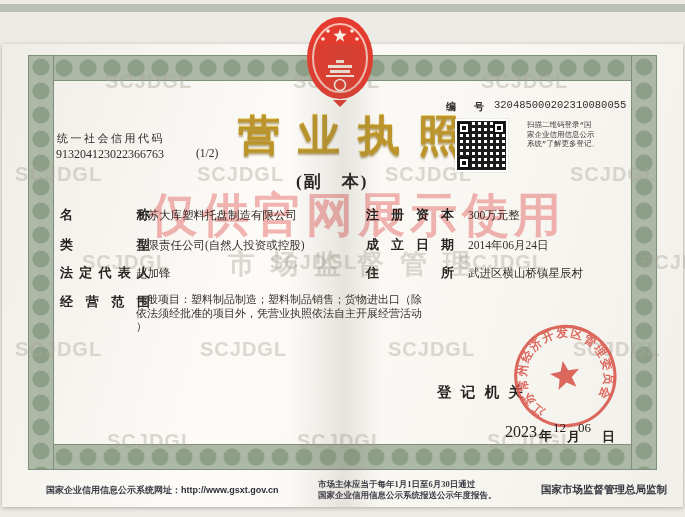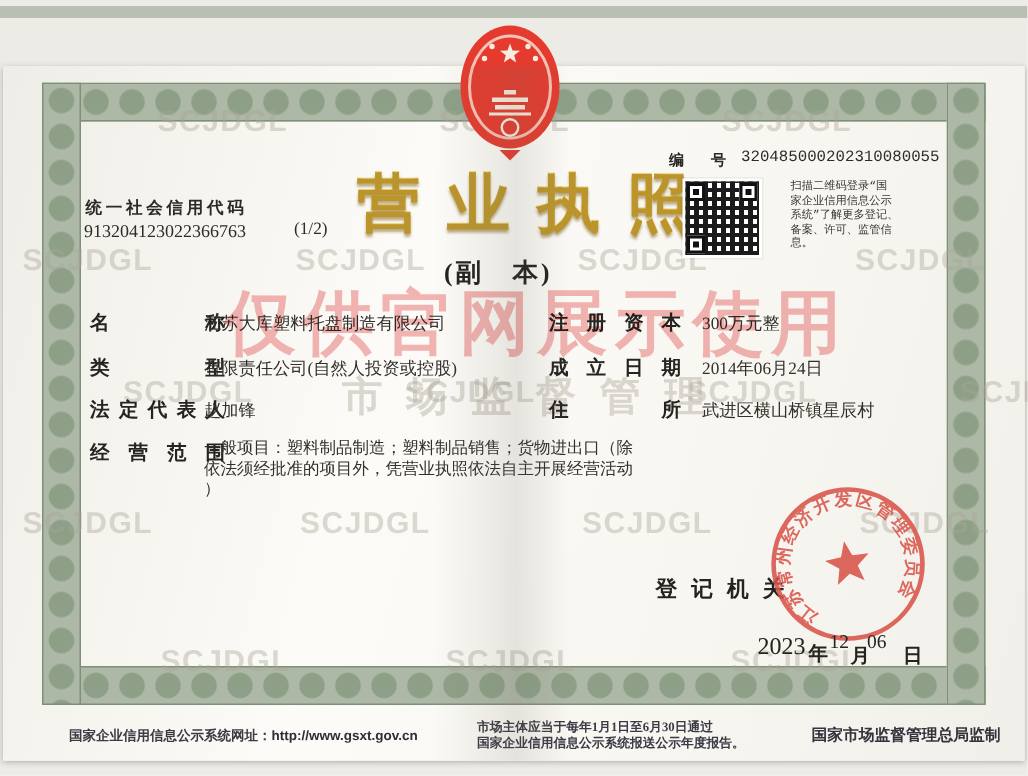--- a/index.html
+++ b/index.html
@@ -24,21 +24,21 @@
   .b-bottom{left:28px;top:444px;width:629px;height:26px;}
   .b-left{left:28px;top:55px;width:26px;height:415px;}
   .b-right{left:631px;top:55px;width:26px;height:415px;}
 
   
   .tile{font-size:20px;font-weight:bold;letter-spacing:1px;color:rgba(168,164,150,.40);z-index:3;text-align:center;}
   .emboss{left:228px;top:246px;font-size:27px;font-weight:bold;letter-spacing:16px;
           color:rgba(165,158,144,.38);z-index:4;white-space:nowrap;}
 
   
-  .credit-label{left:57px;top:131px;font-size:11px;font-weight:bold;letter-spacing:2.5px;color:#2c2a27;z-index:10;}
+  .credit-label{left:57px;top:131px;font-size:11px;font-weight:normal;letter-spacing:2.5px;color:#2c2a27;z-index:10;}
   .credit-code{left:56px;top:147px;font-size:12px;font-family:"Liberation Serif",serif;color:#2e2c29;z-index:10;}
   .credit-page{left:196px;top:147px;font-size:11.5px;font-family:"Liberation Serif",serif;color:#2e2c29;z-index:10;}
   .title{left:238px;top:108px;font-size:42px;font-weight:bold;letter-spacing:18px;white-space:nowrap;
          color:#bb952c;text-shadow:0 2px 2px rgba(130,98,26,.55),0 -1px 0 #eacf74;z-index:10;}
   .subtitle{left:296px;top:170px;font-size:17px;letter-spacing:2px;color:#23211e;
             font-family:"Liberation Serif",serif;font-weight:bold;z-index:10;}
   .serial-label{left:446px;top:100px;font-size:10px;font-weight:bold;letter-spacing:4px;color:#2c2a27;z-index:10;}
   .serial-num{left:494px;top:99px;font-size:10.5px;font-family:Liberation Mono, monospace;color:#2e2c29;z-index:10;}
 
   
@@ -138,21 +138,20 @@
 <div class="abs qr">
   <div class="qr-inner ni"></div>
   <div class="finder ni" style="left:3px;top:3px"></div>
   <div class="finder ni" style="right:3px;top:3px"></div>
   <div class="finder ni" style="left:3px;bottom:3px"></div>
 </div>
 <div class="abs qr-caption">
   <div>扫描二维码登录“国</div>
   <div>家企业信用信息公示</div>
   <div>系统”了解更多登记、</div>
-  <div>备案、许可、监管信息。</div>
 </div>
 
 <span class="abs flabel" style="left:60px;top:206px">名称</span>
 <span class="abs fvalue" style="left:136px;top:208px">江苏大库塑料托盘制造有限公司</span>
 <span class="abs flabel" style="left:60px;top:236px">类型</span>
 <span class="abs fvalue" style="left:136px;top:238px">有限责任公司(自然人投资或控股)</span>
 <span class="abs flabel" style="left:60px;top:264px">法定代表人</span>
 <span class="abs fvalue" style="left:136px;top:266px">赵加锋</span>
 <span class="abs flabel" style="left:60px;top:293px">经营范围</span>
 <div class="abs scope">

